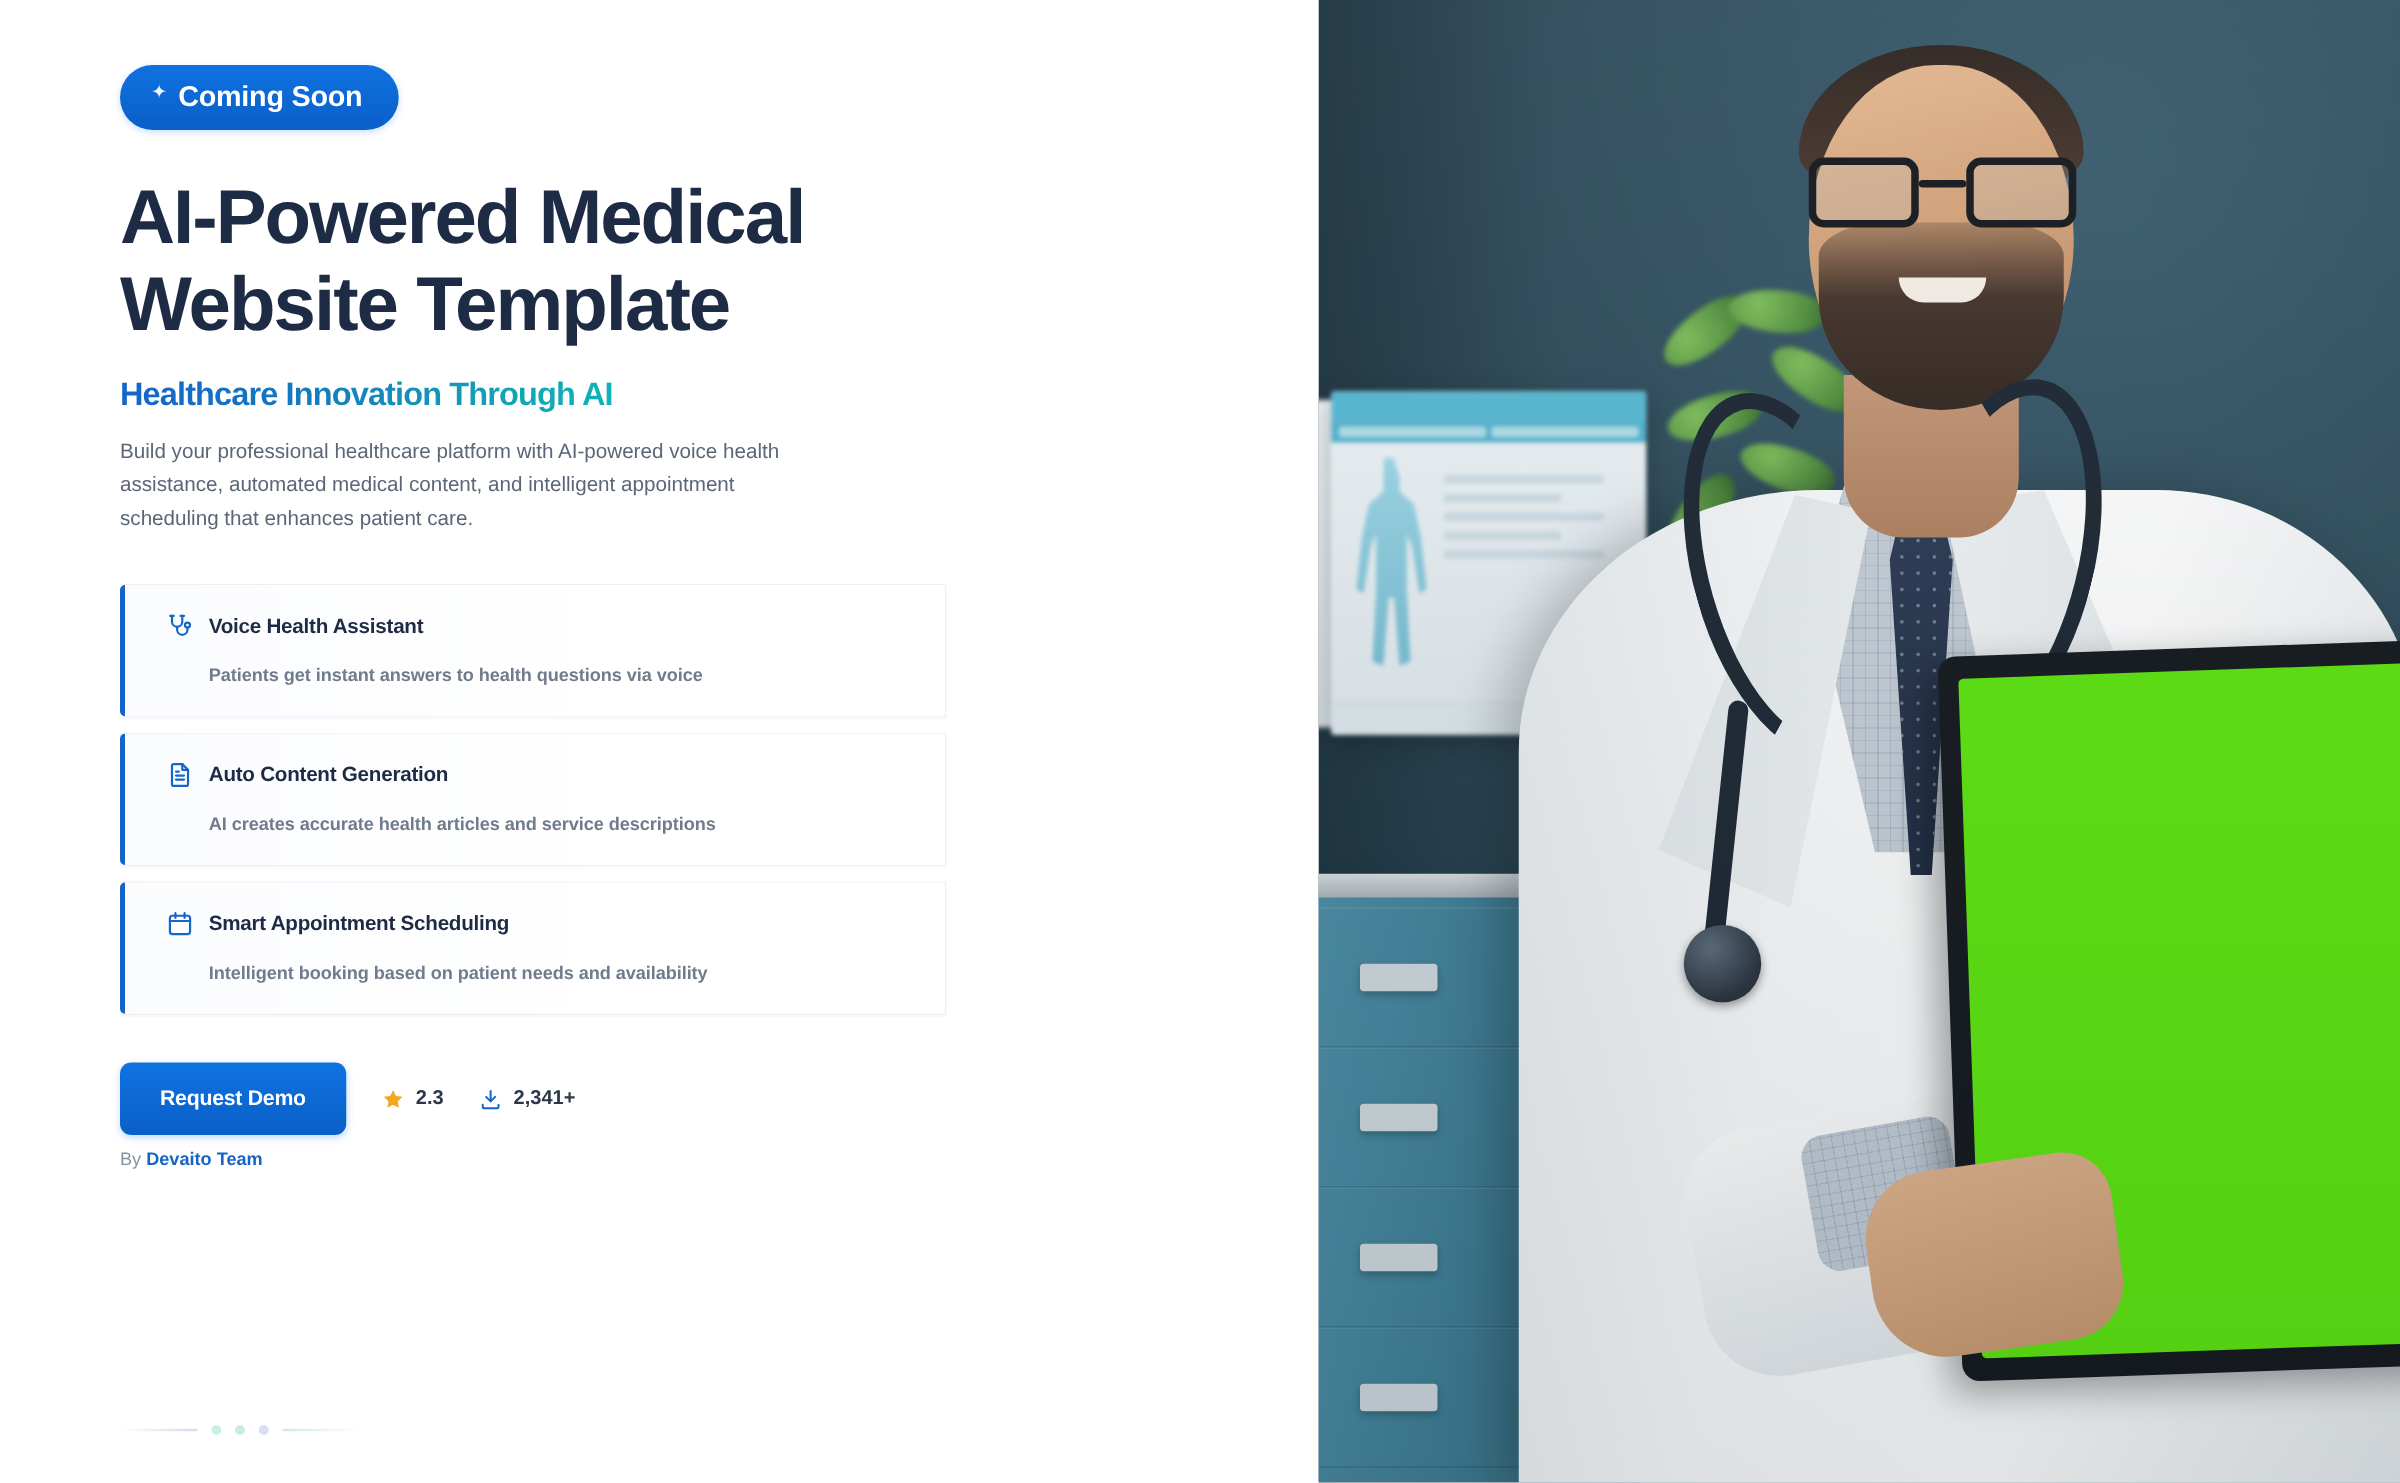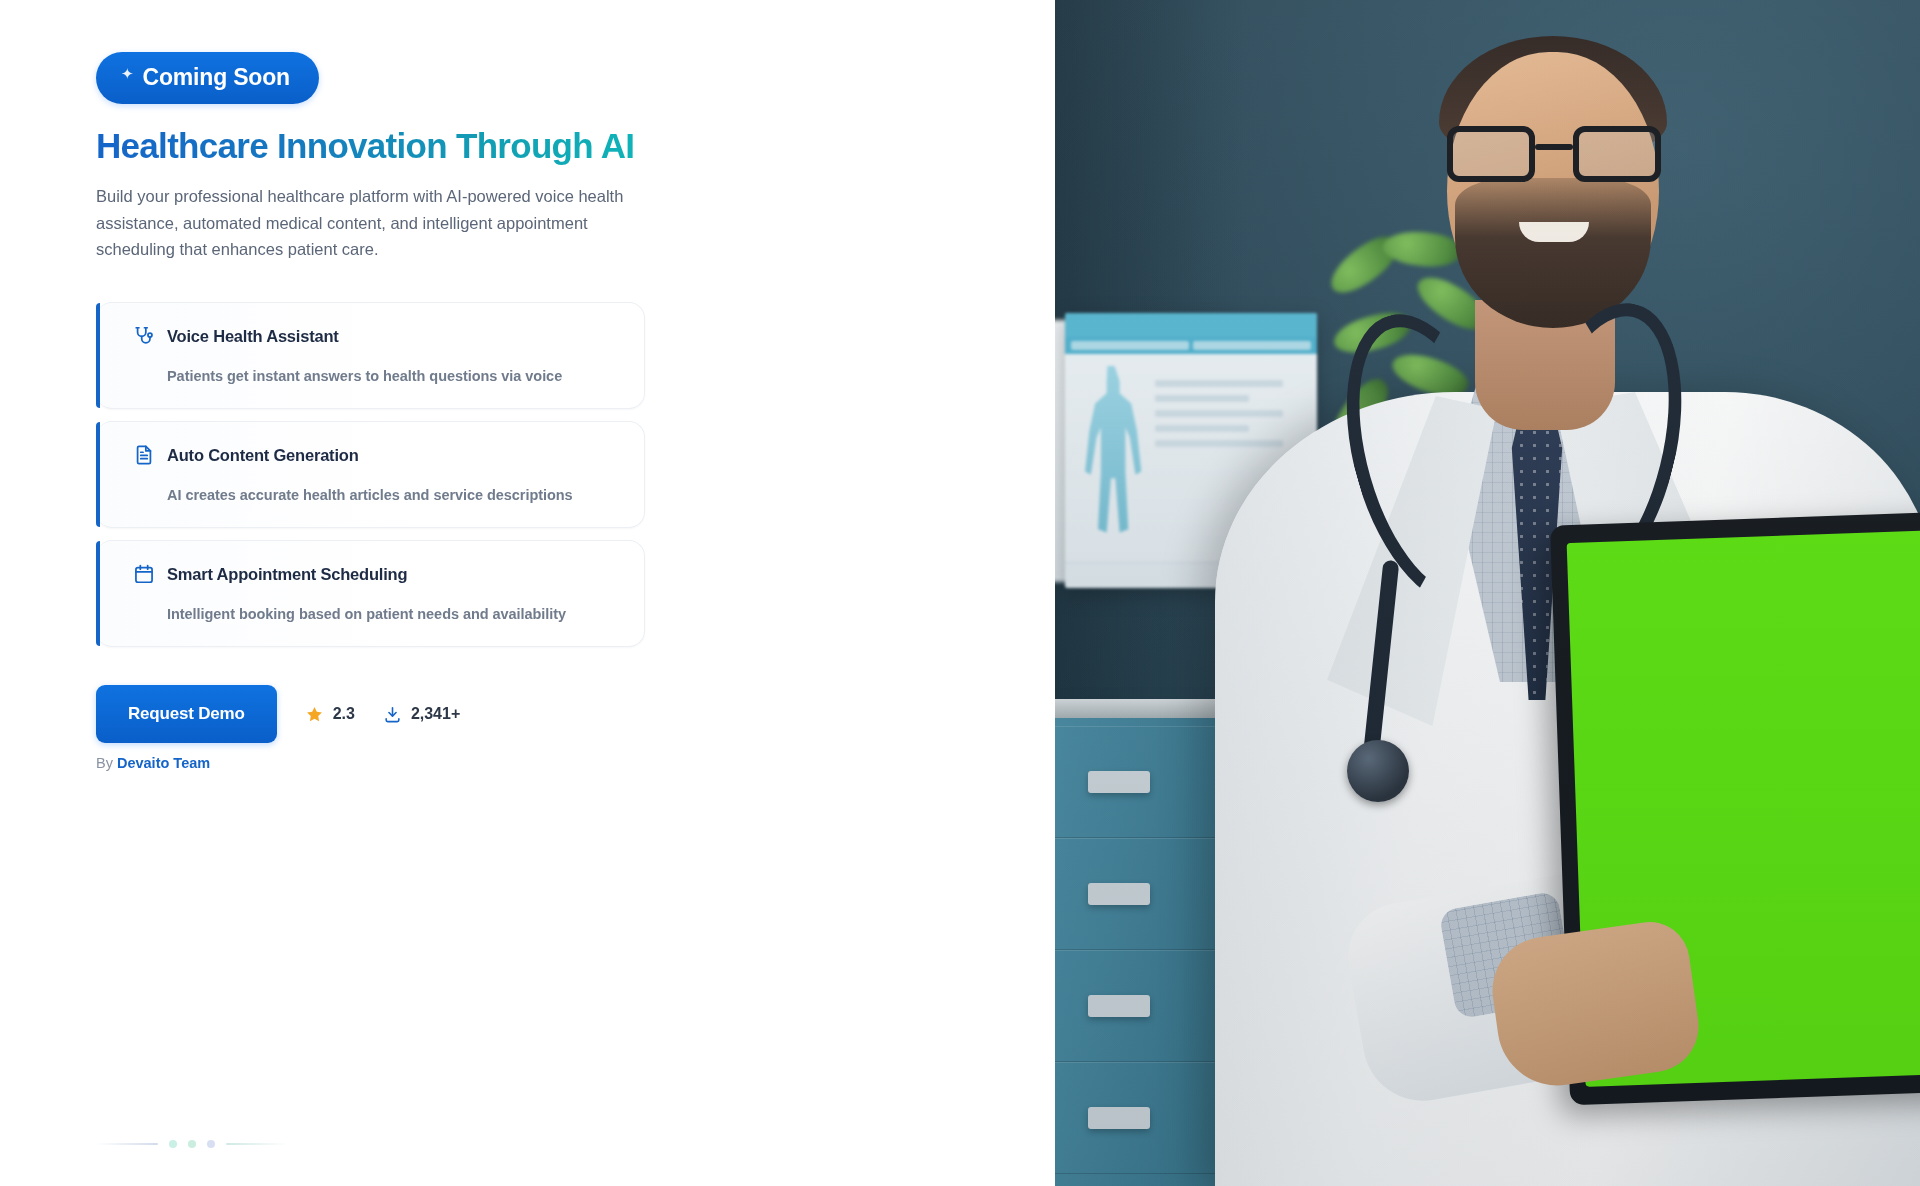--- a/index.html
+++ b/index.html
@@ -52,21 +52,21 @@
     font-size:61px;
     line-height:1.14;
     font-weight:800;
     color:#1e2b45;
     letter-spacing:-1.6px;
     max-width:740px;
   }
 
   .subhead {
     margin-top:22px;
-    font-size:35px;
+    font-size:26px;
     font-weight:700;
     letter-spacing:-.7px;
     background:linear-gradient(90deg,#1565c9 0%,#1578c0 35%,#12a0b4 75%,#0fb3b8 100%);
     -webkit-background-clip:text;
     background-clip:text;
     color:transparent;
     -webkit-text-fill-color:transparent;
     display:inline-block;
   }
 
@@ -75,25 +75,25 @@
     font-size:16.5px;
     line-height:1.62;
     color:#5b6678;
     max-width:556px;
   }
 
   
   .features { margin-top:39px; }
   .feature-card {
     position:relative;
-    width:549px;
+    width:661px;
     background:linear-gradient(90deg,#fbfcfe 0%,#ffffff 60%);
     border:1px solid #eceff3;
     border-left:none;
-    border-radius:16px;
+    border-radius:2px;
     padding:22px 4px 24px 37px;
     margin-bottom:12px;
     box-shadow:0 1px 2px rgba(20,40,70,.035);
   }
   .feature-card::before {
     content:"";
     position:absolute;
     left:0; top:0; bottom:0;
     width:4px;
     border-radius:10px 0 0 10px;
@@ -443,20 +443,21 @@
 </head>
 <body>
 
 <div class="left-panel">
 
   <div class="badge">
     <span class="badge-icon">✦</span>
     <span class="badge-label">Coming Soon</span>
   </div>
 
+  <h1 class="headline">AI-Powered Medical Website Template</h1>
 
   <div>
     <span class="subhead">Healthcare Innovation Through AI</span>
   </div>
 
   <p class="lede">Build your professional healthcare platform with AI-powered voice health assistance, automated medical content, and intelligent appointment scheduling that enhances patient care.</p>
 
   <div class="features">
 
     <div class="feature-card">

